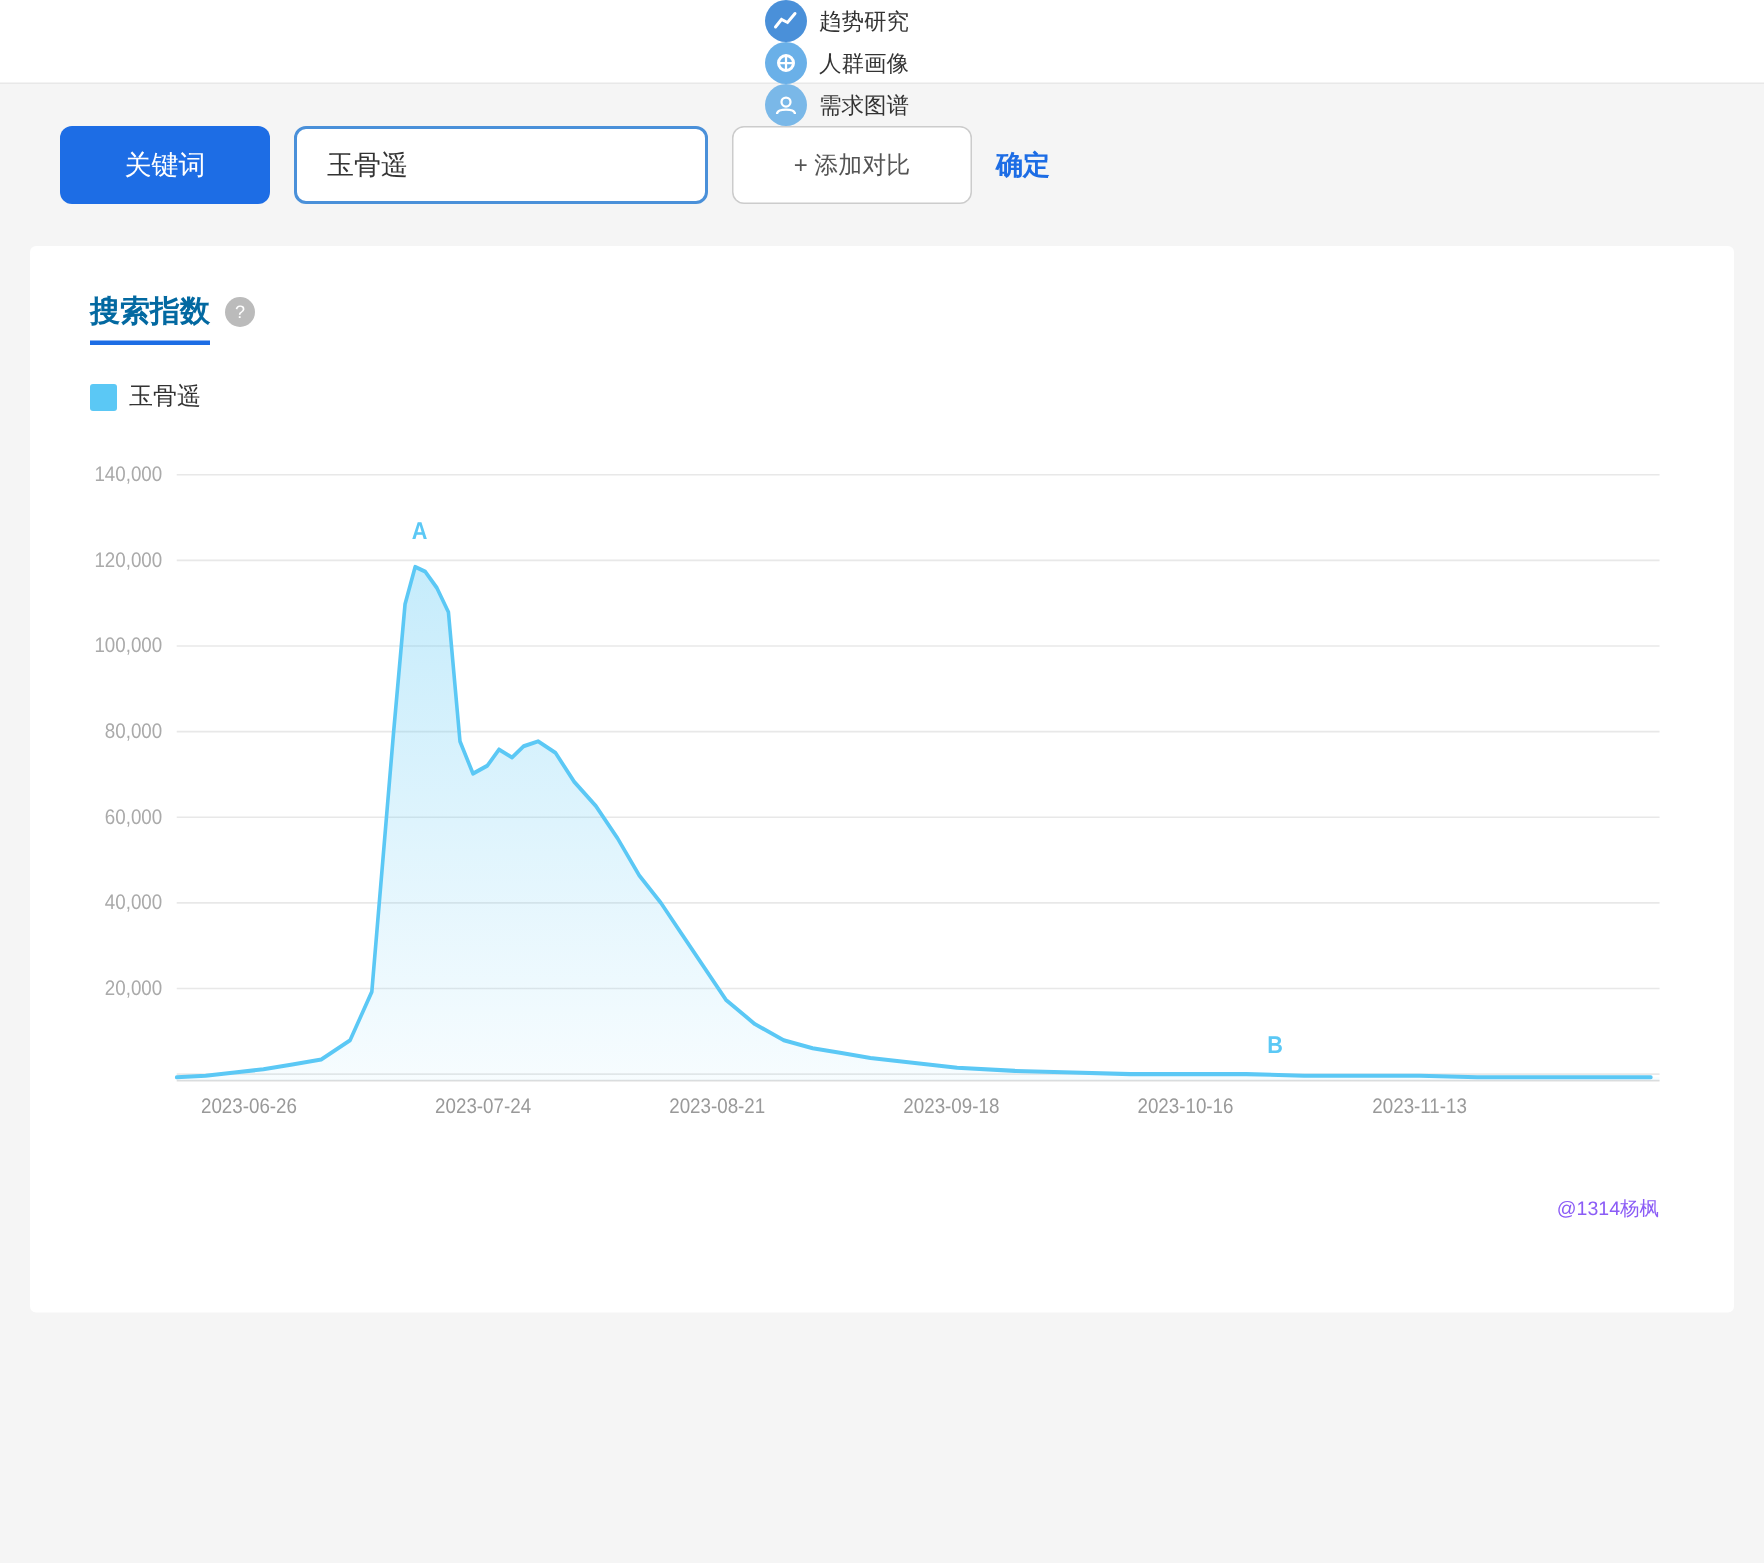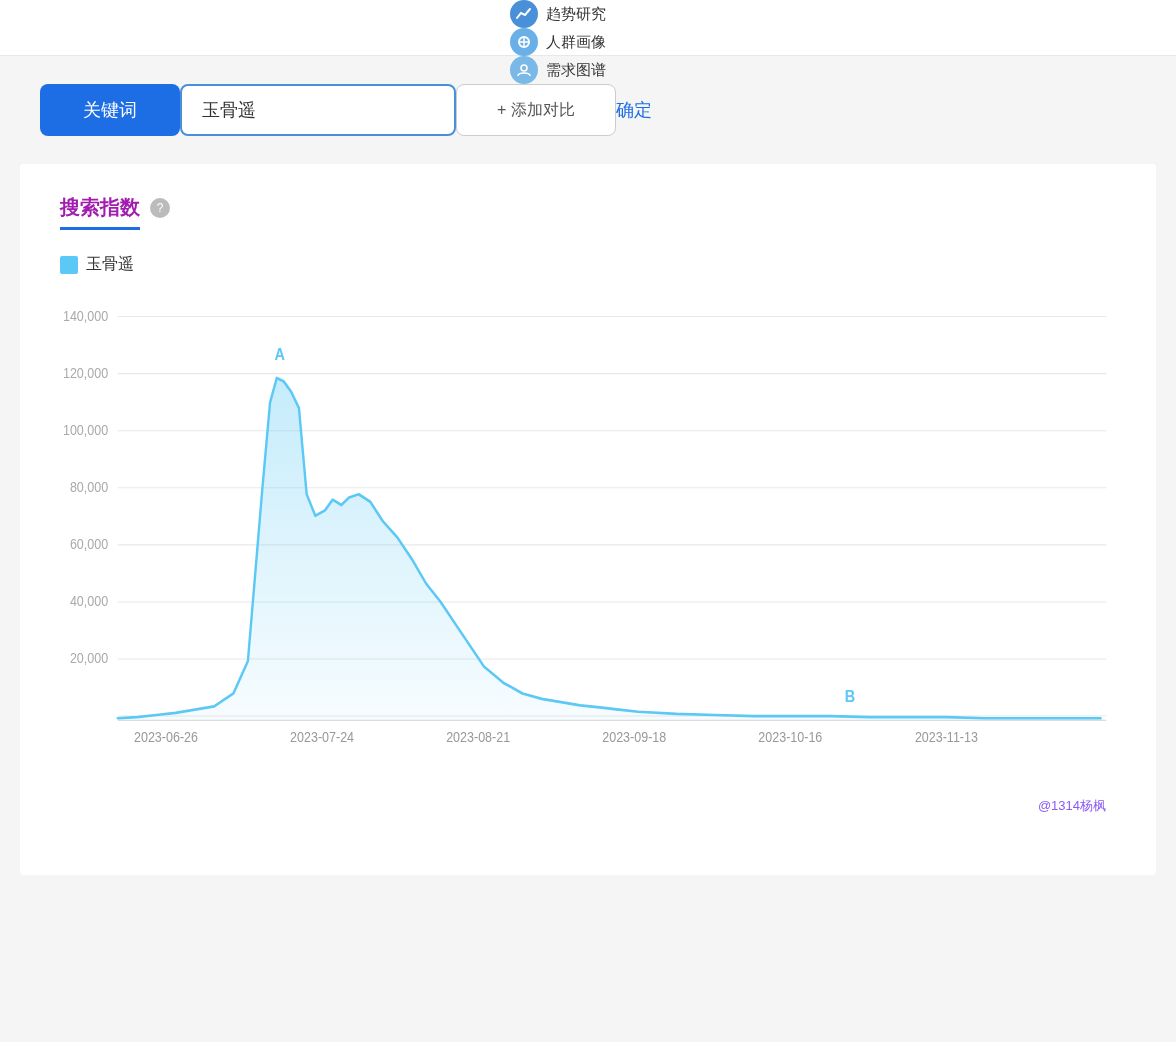--- a/index.html
+++ b/index.html
@@ -35,20 +35,21 @@
       height: 28px;
       border-radius: 50%;
       background: #4a90d9;
       display: flex;
       align-items: center;
       justify-content: center;
     }
 
     .search-bar {
       display: flex;
+      gap: 16px;
       padding: 28px 40px;
       background: #f5f5f5;
     }
 
     .btn-keyword {
       background: #1d6de5;
       color: #fff;
       border: none;
       border-radius: 8px;
       padding: 0 28px;
@@ -82,41 +83,41 @@
       cursor: pointer;
       min-width: 160px;
     }
 
     .btn-confirm {
       background: none;
       border: none;
       color: #1d6de5;
       font-size: 18px;
       cursor: pointer;
-      font-weight: 400;
+      font-weight: 700;
     }
 
     .chart-section {
       background: #fff;
       margin: 0 20px;
       border-radius: 4px;
       padding: 30px 40px 20px 40px;
     }
 
     .section-header {
       display: flex;
       align-items: center;
       gap: 10px;
       margin-bottom: 6px;
     }
 
     .section-title {
       font-size: 20px;
       font-weight: 700;
-      color: #a21caf;
+      color: #0369a1;
     }
 
     .help-icon {
       width: 20px;
       height: 20px;
       border-radius: 50%;
       background: #bbb;
       color: #fff;
       font-size: 12px;
       display: flex;

